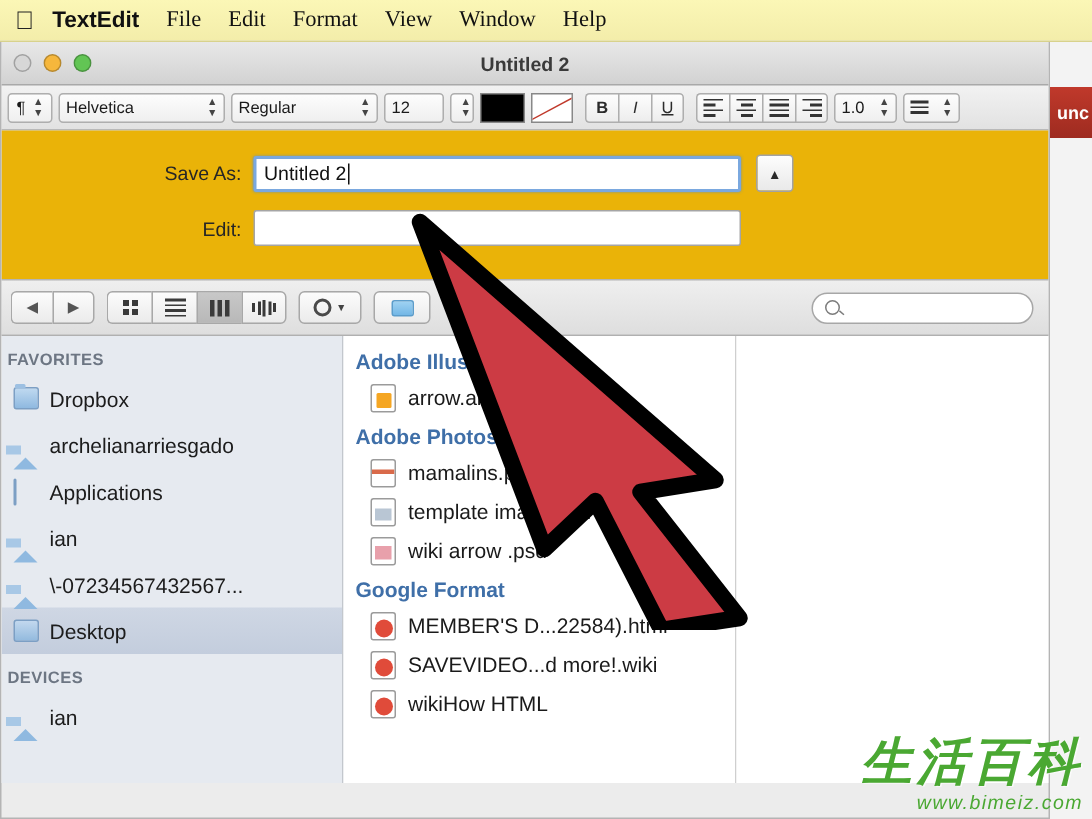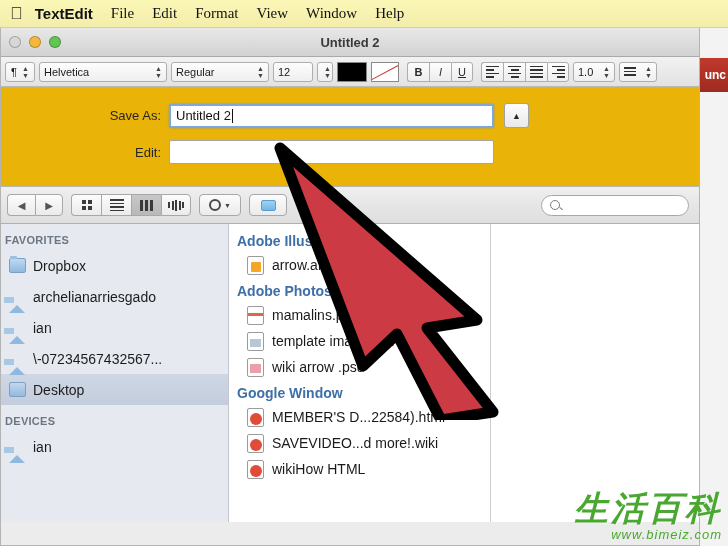--- a/index.html
+++ b/index.html
@@ -120,21 +120,21 @@
   }
   .ctl .arrows {
     margin-left: 5px;
     font-size: 7px;
     line-height: 7px;
     color: #444;
     display: flex;
     flex-direction: column;
   }
   .ctl.para { width: 30px; justify-content: center; }
-  .ctl.font { width: 128px; }
+  .ctl.font { width: 111px; }
   .ctl.style { width: 98px; }
   .ctl.size { width: 40px; }
   .ctl.sizestep { width: 16px; justify-content: center; }
   .swatch-black {
     width: 28px; height: 18px;
     background: #000;
     border: 1px solid #888;
   }
   .swatch-none {
     width: 26px; height: 18px;
@@ -738,20 +738,24 @@
 
       <div class="side-item">
         <span class="side-ico ico-folder"></span>
         <span>Dropbox</span>
       </div>
       <div class="side-item">
         <span class="side-ico"><span class="ico-home"></span></span>
         <span>archelianarriesgado</span>
       </div>
       <div class="side-item">
+        <span class="side-ico"><span class="ico-app"></span></span>
+        <span>Applications</span>
+      </div>
+      <div class="side-item">
         <span class="side-ico"><span class="ico-home"></span></span>
         <span>ian</span>
       </div>
       <div class="side-item">
         <span class="side-ico"><span class="ico-home"></span></span>
         <span>\-07234567432567...</span>
       </div>
       <div class="side-item selected">
         <span class="side-ico ico-desktop"></span>
         <span>Desktop</span>
@@ -778,21 +782,21 @@
       </div>
       <div class="file-row">
         <span class="fico img"></span>
         <span>template image.psd</span>
       </div>
       <div class="file-row">
         <span class="fico pink"></span>
         <span>wiki arrow .psd</span>
       </div>
 
-      <div class="group-head">Google Window</div>
+      <div class="group-head">Google Format</div>
       <div class="file-row">
         <span class="fico html"></span>
         <span>MEMBER'S D...22584).html</span>
       </div>
       <div class="file-row">
         <span class="fico html"></span>
         <span>SAVEVIDEO...d more!.wiki</span>
       </div>
       <div class="file-row">
         <span class="fico html"></span>

